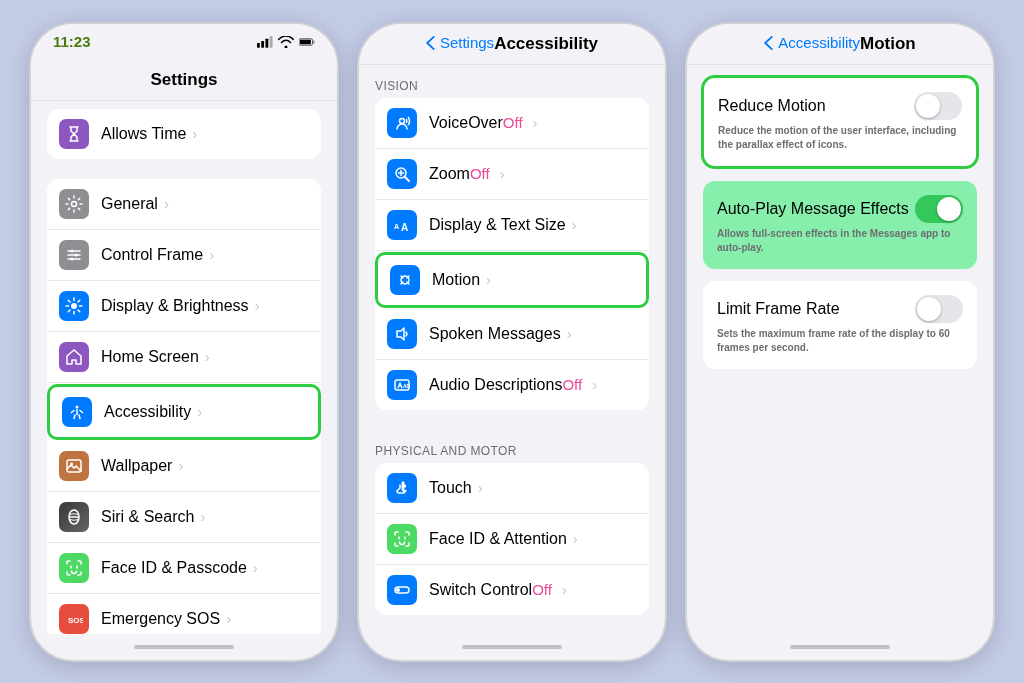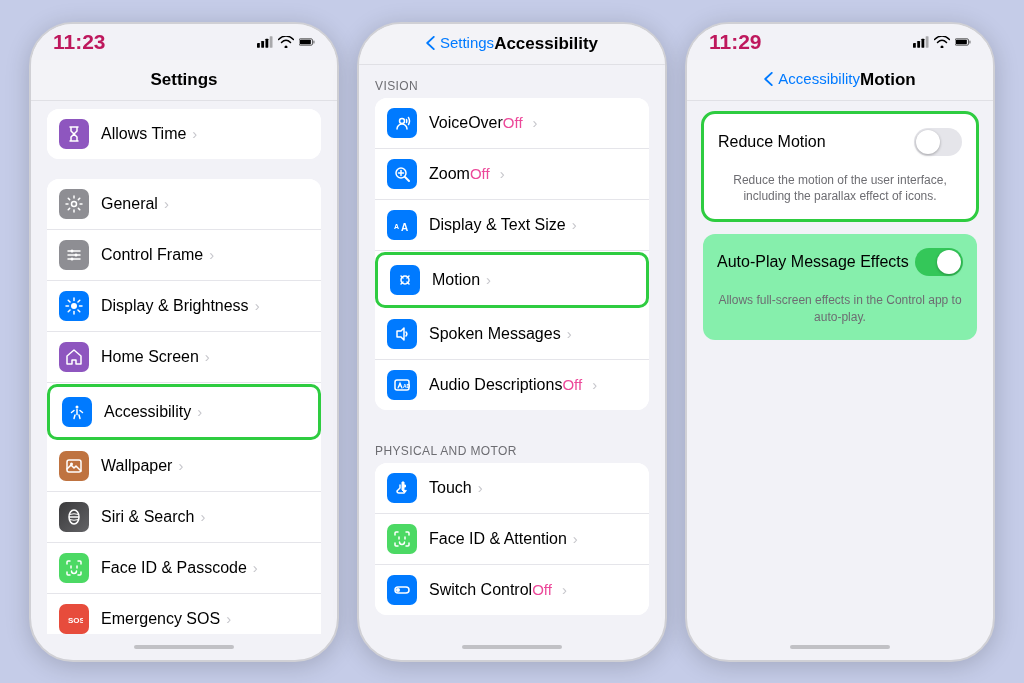--- a/index.html
+++ b/index.html
@@ -32,23 +32,23 @@
     .status-bar {
       height: 36px;
       background: #f2f2f7;
       display: flex;
       align-items: center;
       justify-content: space-between;
       padding: 0 22px;
       flex-shrink: 0;
     }
     .status-time {
-      font-size: 21px;
+      font-size: 15px;
       font-weight: 600;
-      color: #be185d;
+      color: #4d7c0f;
     }
     .status-icons {
       display: flex;
       align-items: center;
       gap: 5px;
     }
     .status-icons svg {
       width: 16px;
       height: 12px;
     }
@@ -174,24 +174,25 @@
     .motion-item-row {
       display: flex;
       align-items: center;
       justify-content: space-between;
     }
     .motion-item-label {
       font-size: 16px;
       color: #000;
     }
     .motion-item-desc {
-      font-size: 12px;
+      font-size: 10px;
       color: #6d6d72;
-      margin-top: 16px;
+      margin-top: 4px;
       line-height: 1.4;
+      font-weight: bold;
     }
 
     
     .nav-bar-row {
       display: flex;
       align-items: center;
       justify-content: center;
       position: relative;
       padding: 4px 0 2px;
     }
@@ -522,78 +523,66 @@
     </div>
 
   </div>
 
   <div class="home-indicator">
     <div class="home-bar"></div>
   </div>
 </div>
 
 <div class="phone-frame motion-screen">
-  <div class="status-bar">
-    <span class="status-time">11:29</span>
-    <div class="status-icons">
-      <svg viewBox="0 0 17 12" fill="none">
-        <rect x="0" y="7" width="3" height="5" rx="0.5" fill="#000"></rect>
-        <rect x="4.5" y="5" width="3" height="7" rx="0.5" fill="#000"></rect>
-        <rect x="9" y="2.5" width="3" height="9.5" rx="0.5" fill="#000"></rect>
-        <rect x="13.5" y="0" width="3" height="12" rx="0.5" fill="#000" opacity="0.3"></rect>
-      </svg>
-      <svg viewBox="0 0 16 12">
-        <path d="M8 9.5a1.5 1.5 0 110 3 1.5 1.5 0 010-3z" fill="#000"></path>
-        <path d="M3.5 6.5C4.9 5.1 6.4 4.3 8 4.3s3.1.8 4.5 2.2" stroke="#000" stroke-width="1.5" fill="none" stroke-linecap="round"></path>
-        <path d="M0.5 3.5C2.7 1.3 5.2 0 8 0s5.3 1.3 7.5 3.5" stroke="#000" stroke-width="1.5" fill="none" stroke-linecap="round"></path>
-      </svg>
-      <svg viewBox="0 0 25 12">
-        <rect x="0" y="1" width="21" height="10" rx="2" stroke="#000" stroke-width="1" fill="none"></rect>
-        <rect x="22" y="3.5" width="2.5" height="5" rx="1" fill="#000" opacity="0.4"></rect>
-        <rect x="1.5" y="2.5" width="17" height="7" rx="1" fill="#000"></rect>
-      </svg>
-    </div>
-  </div>
 
   <div class="nav-bar">
     <div class="nav-bar-row">
       <div class="nav-back-abs nav-back">
         <svg viewBox="0 0 9 15" fill="none">
           <path d="M8 1L1 7.5L8 14" stroke="#007aff" stroke-width="2" stroke-linecap="round" stroke-linejoin="round"></path>
         </svg>
         <span style="margin-left:3px;">Accessibility</span>
       </div>
       <span class="nav-title">Motion</span>
     </div>
   </div>
 
-  <div class="scroll-area" style="padding:10px 0;text-align:center;">
+  <div class="scroll-area" style="padding:10px 0;">
 
     <div style="border: 3px solid #2ecc40; border-radius: 14px; margin: 0 14px 4px; background:#fff; overflow:hidden;">
       <div style="padding: 14px 14px;">
         <div class="motion-item-row">
           <span class="motion-item-label">Reduce Motion</span>
           <div class="toggle off">
             <div class="toggle-thumb"></div>
           </div>
         </div>
         <div class="motion-item-desc">Reduce the motion of the user interface, including the parallax effect of icons.</div>
       </div>
     </div>
 
     <div style="background:#86efac; border-radius: 12px; margin: 12px 16px 4px; padding: 14px 14px;">
       <div class="motion-item-row">
         <span class="motion-item-label">Auto-Play Message Effects</span>
         <div class="toggle on">
           <div class="toggle-thumb"></div>
         </div>
       </div>
-      <div class="motion-item-desc">Allows full-screen effects in the Control app to auto-play.</div>
-    </div>
-
-
+      <div class="motion-item-desc">Allows full-screen effects in the Messages app to auto-play.</div>
+    </div>
+
+
+    <div style="background:#fff; border-radius: 12px; margin: 12px 16px 4px; padding: 14px 14px;">
+      <div class="motion-item-row">
+        <span class="motion-item-label">Limit Frame Rate</span>
+        <div class="toggle off">
+          <div class="toggle-thumb"></div>
+        </div>
+      </div>
+      <div class="motion-item-desc">Sets the maximum frame rate of the display to 60 frames per second.</div>
+    </div>
 
   </div>
 
   <div class="home-indicator">
     <div class="home-bar"></div>
   </div>
 </div>
 
 </body></html>

